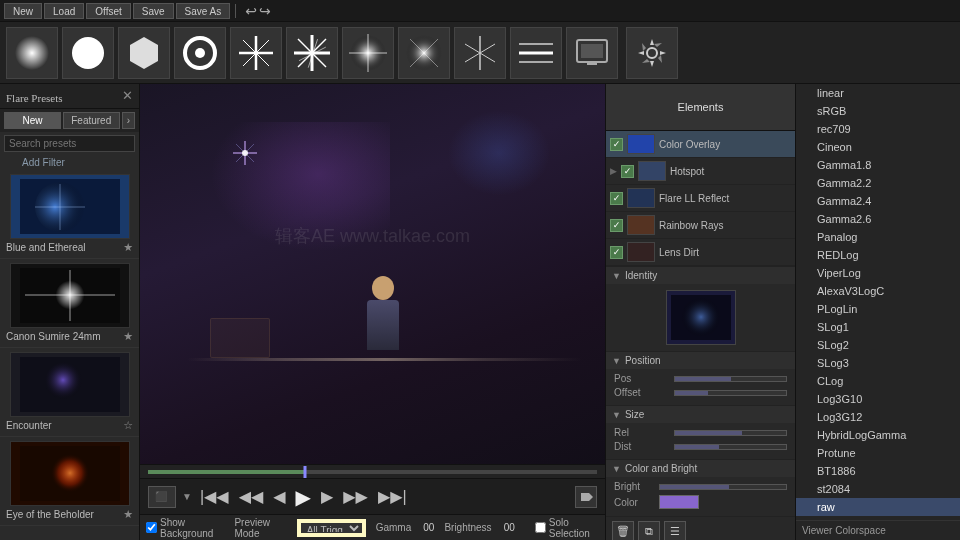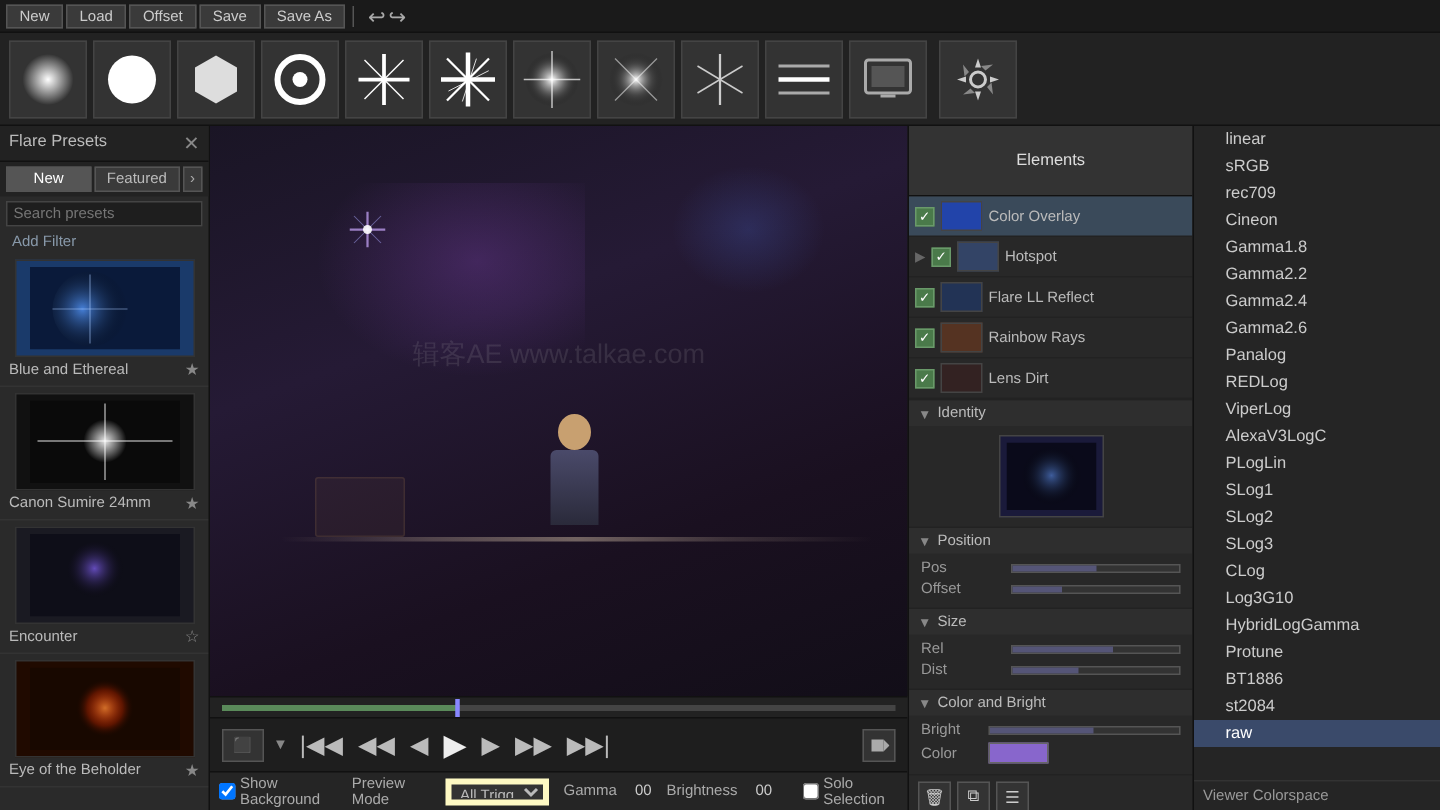--- a/index.html
+++ b/index.html
@@ -82,25 +82,26 @@
     .left-panel {
       width: 140px;
       background: #2a2a2a;
       border-right: 1px solid #111;
       display: flex;
       flex-direction: column;
       flex-shrink: 0;
     }
     .flare-presets-header {
       display: flex;
-      align-items: flex-start;
+      align-items: flex-end;
       justify-content: space-between;
       padding: 4px 6px;
       background: #222;
       border-bottom: 1px solid #111;
+      font-family: Liberation Serif, serif;
     }
     .flare-presets-title {
       font-size: 11px;
       color: #bbb;
     }
     .panel-close {
       font-size: 13px;
       color: #888;
       cursor: pointer;
     }
@@ -137,21 +138,21 @@
       background: #1e1e1e;
       border: 1px solid #444;
       color: #aaa;
       font-size: 10px;
       padding: 2px 4px;
       width: calc(100% - 8px);
     }
     .add-filter-btn {
       color: #89a;
       font-size: 10px;
-      padding: 2px 8px;
+      padding: 2px 22px;
       cursor: pointer;
     }
     .preset-list {
       flex: 1;
       overflow-y: auto;
     }
     .preset-item {
       display: flex;
       flex-direction: column;
       align-items: center;
@@ -914,20 +915,21 @@
     <div class="cs-item">Panalog</div>
     <div class="cs-item">REDLog</div>
     <div class="cs-item">ViperLog</div>
     <div class="cs-item">AlexaV3LogC</div>
     <div class="cs-item">PLogLin</div>
     <div class="cs-item">SLog1</div>
     <div class="cs-item">SLog2</div>
     <div class="cs-item">SLog3</div>
     <div class="cs-item">CLog</div>
     <div class="cs-item">Log3G10</div>
+    <div class="cs-item">Log3G12</div>
     <div class="cs-item">HybridLogGamma</div>
     <div class="cs-item">Protune</div>
     <div class="cs-item">BT1886</div>
     <div class="cs-item">st2084</div>
     <div class="cs-item selected">raw</div>
 
     <div class="viewer-cs" style="margin-top:auto;">
       <div class="viewer-cs-row">
         <span class="viewer-cs-label">Viewer Colorspace</span>
       </div>

